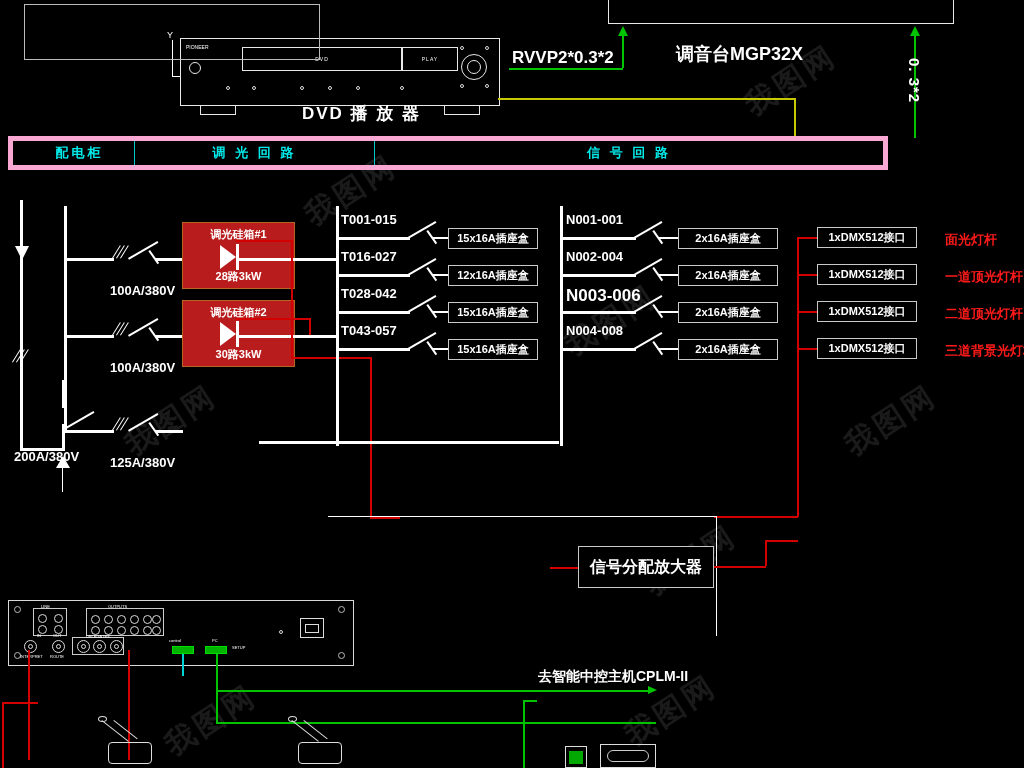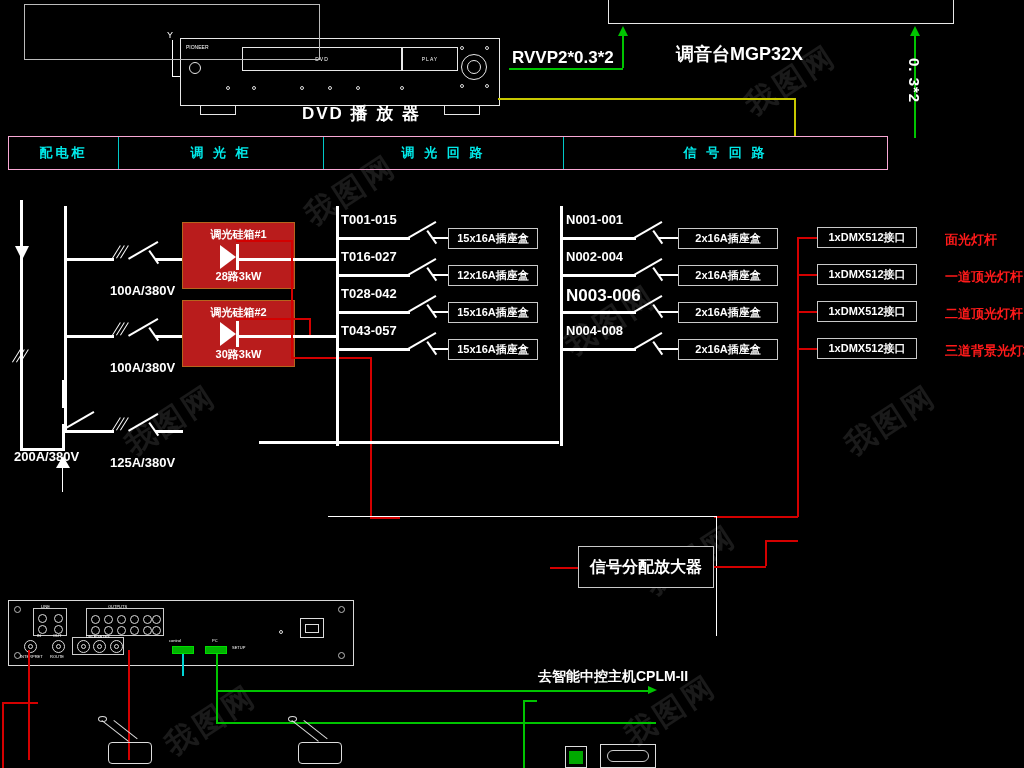--- a/index.html
+++ b/index.html
@@ -15,21 +15,21 @@
   .vline{position:absolute;width:0;border-left:2px solid #fff;}
   .hline.thin{border-top-width:1px;}
   .vline.thin{border-left-width:1px;}
   .red{border-color:#d40000 !important;}
   .green{border-color:#00c400 !important;}
   .yellow{border-color:#c8c800 !important;}
   .cyan{border-color:#00d4d4 !important;}
 
   
   .hdr-band{position:absolute;left:8px;top:136px;width:880px;height:34px;
-            border:1px solid #f9a8d4;box-sizing:border-box;display:flex;}
+            border:5px solid #f9a8d4;box-sizing:border-box;display:flex;padding-left:12px;}
   .hdr-cell{border-right:1px solid #00c8c8;box-sizing:border-box;
             display:flex;align-items:center;justify-content:center;
             color:#00eaea;font-weight:bold;font-size:13px;letter-spacing:3px;}
   .hdr-cell:last-child{border-right:none;}
 
   
   .wbox{position:absolute;border:1px solid #c9c9c9;box-sizing:border-box;
         display:flex;align-items:center;justify-content:center;
         color:#fff;font-size:11px;font-weight:bold;white-space:nowrap;
         background:#000;}
@@ -177,23 +177,20 @@
   <div class="vline green" style="left:914px;top:36px;height:102px;"></div>
   <div class="vtext" style="left:906px;top:58px;">0. 3*2</div>
 
   <div class="hline yellow" style="left:498px;top:98px;width:296px;"></div>
   <div class="vline yellow" style="left:794px;top:98px;height:38px;"></div>
 
   <div class="hdr-band">
     <div class="hdr-cell" style="width:110px;">
       <span>配电柜</span>
     </div>
-    <div class="hdr-cell" style="width:205px;">
-      <span>调 光 柜</span>
-    </div>
     <div class="hdr-cell" style="width:240px;">
       <span>调 光 回 路</span>
     </div>
     <div class="hdr-cell" style="flex:1;">
       <span>信 号 回 路</span>
     </div>
   </div>
 
   <div class="vline" style="left:20px;top:200px;height:250px;border-left-width:3px;"></div>
   <div class="arrowhead ah-down-w" style="left:15px;top:246px;"></div>

